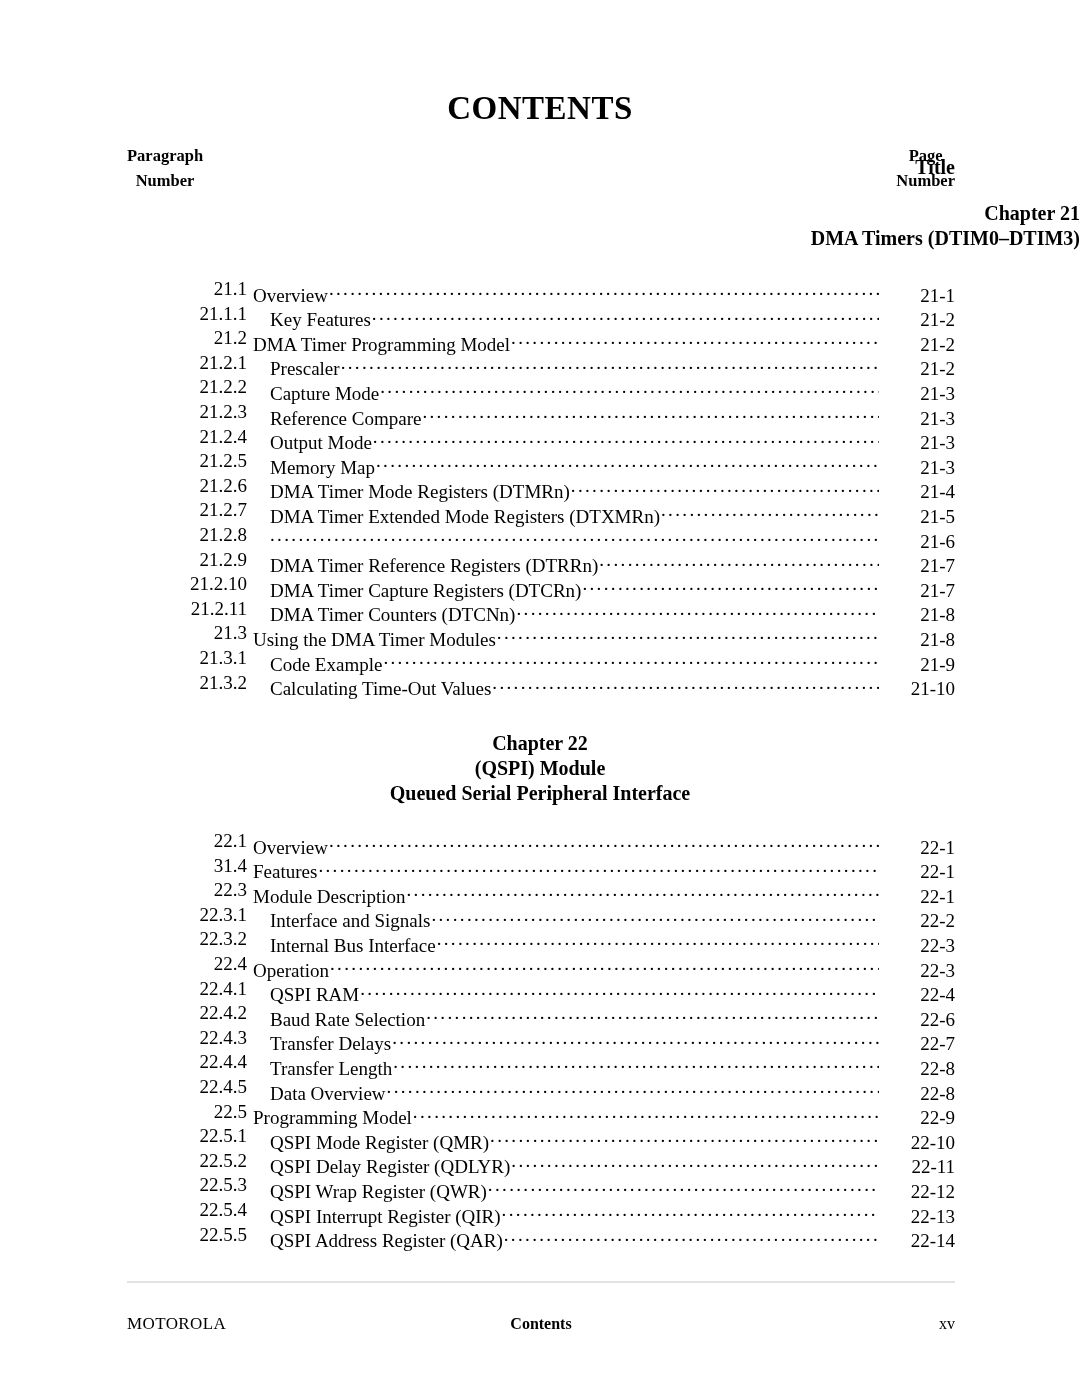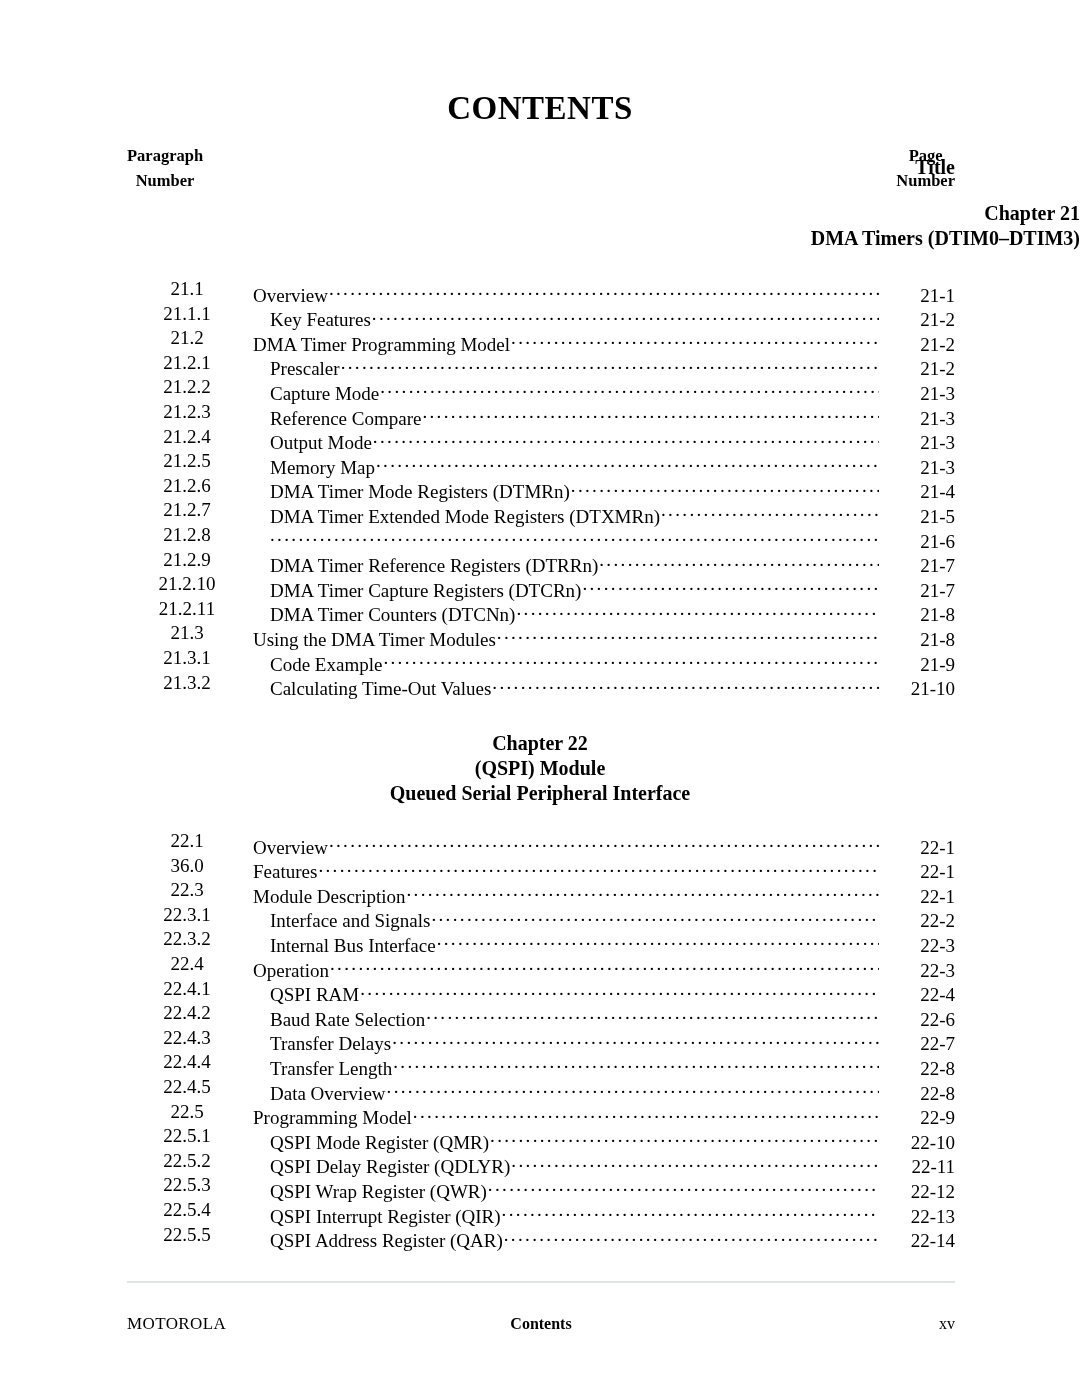--- a/index.html
+++ b/index.html
@@ -93,21 +93,21 @@
     height: 24.6px;
     font-size: 19px;
     line-height: 24.6px;
     white-space: nowrap;
   }
   .toc-num {
     position: absolute;
     left: 0;
     top: 0;
     width: 120px;
-    text-align: center;
+    text-align: right;
   }
   .toc-mid {
     position: absolute;
     left: 126px;
     right: 0;
     top: 0;
     display: flex;
     align-items: baseline;
   }
   .toc-row.lvl2 .toc-mid { left: 143px; }
@@ -344,21 +344,21 @@
       <div class="toc-block" style="top: 829px;">
         <div class="toc-row">
           <div class="toc-num">22.1</div>
           <div class="toc-mid">
             <span class="toc-title">Overview</span>
             <span class="toc-dots"></span>
             <span class="toc-page">22-1</span>
           </div>
         </div>
         <div class="toc-row">
-          <div class="toc-num">36.0</div>
+          <div class="toc-num">31.4</div>
           <div class="toc-mid">
             <span class="toc-title">Features</span>
             <span class="toc-dots"></span>
             <span class="toc-page">22-1</span>
           </div>
         </div>
         <div class="toc-row">
           <div class="toc-num">22.3</div>
           <div class="toc-mid">
             <span class="toc-title">Module Description</span>

